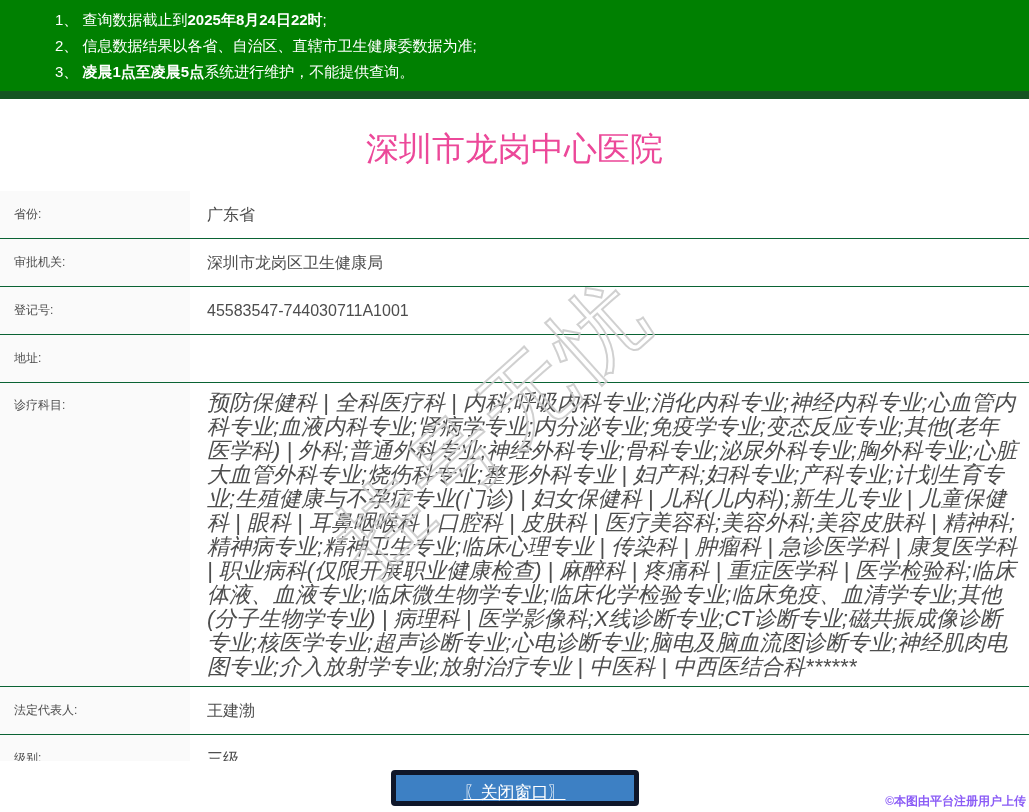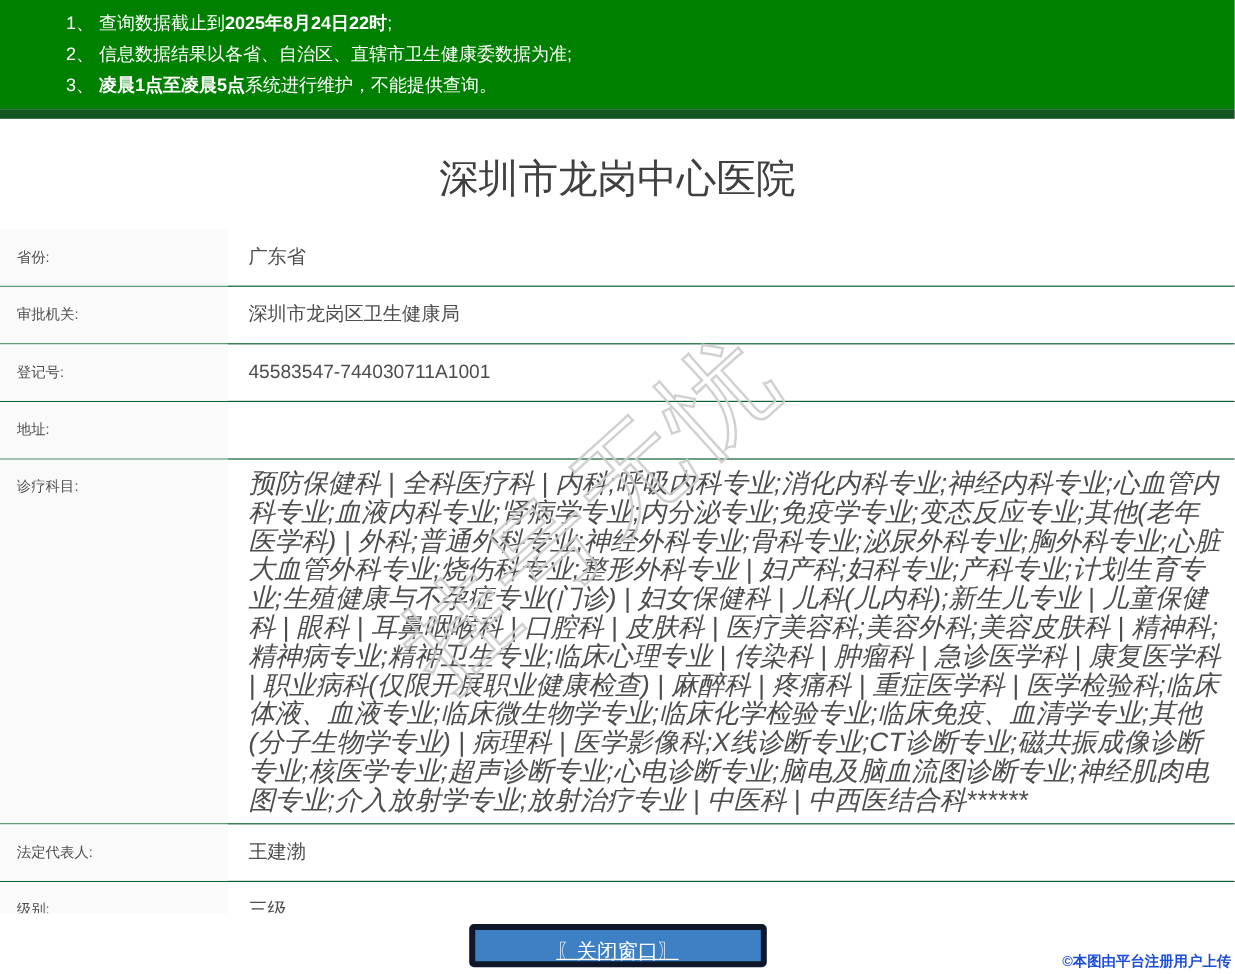--- a/index.html
+++ b/index.html
@@ -11,21 +11,21 @@
   
   .notice{
     background:#008001;color:#ffffff;
     padding:7px 20px 6px 55px;
     font-size:15px;line-height:26px;
   }
   .notice .bold{font-weight:700;}
   .notice-strip{height:8px;background:#155422;}
   
   .page-title{
-    text-align:center;color:#404040;
+    text-align:center;color:#ec4899;
     font-size:33px;font-weight:400;line-height:46px;
     padding:27px 0 19px 0;margin:0;
   }
   
   .table-clip{height:570px;overflow:hidden;}
   .row{
     display:flex;align-items:center;
     min-height:48px;box-sizing:border-box;
     border-bottom:1px solid #0a6334;
   }
@@ -58,21 +58,21 @@
     display:flex;justify-content:center;z-index:10;
   }
   .close-btn{
     width:248px;height:36px;
     background:#3d80c4;border:5px solid #0f172a;border-radius:4px;
     color:#ffffff;font-size:17px;line-height:34px;text-align:center;
     cursor:pointer;font-family:inherit;text-decoration:underline;
   }
   .credit{
     position:absolute;right:3px;bottom:2px;z-index:11;
-    font-size:12px;font-weight:700;color:#1d4ed8;
+    font-size:12px;font-weight:700;color:#8b5cf6;
     text-shadow:-1px -1px 0 #fff,1px -1px 0 #fff,-1px 1px 0 #fff,1px 1px 0 #fff;
   }
 </style>
 </head>
 <body>
 
 <div class="notice">
   <div><span>1、 查询数据截止到</span><span class="bold">2025年8月24日22时</span><span>;</span></div>
   <div><span>2、 信息数据结果以各省、自治区、直辖市卫生健康委数据为准;</span><span class="bold"></span><span></span></div>
   <div><span>3、 </span><span class="bold">凌晨1点至凌晨5点</span><span>系统进行维护，不能提供查询。</span></div>

